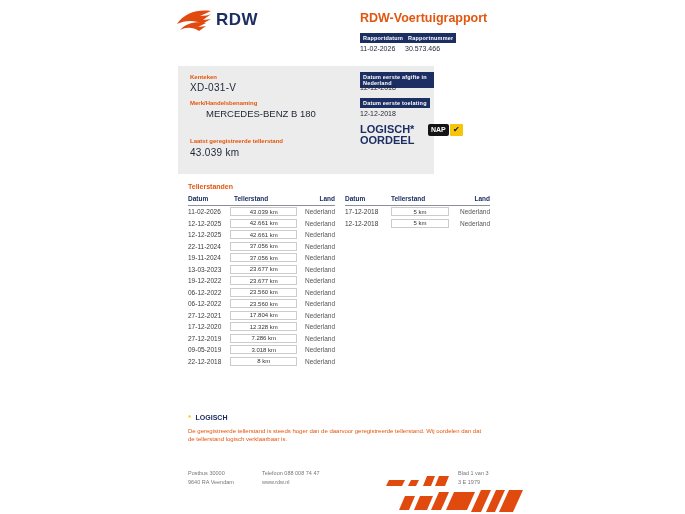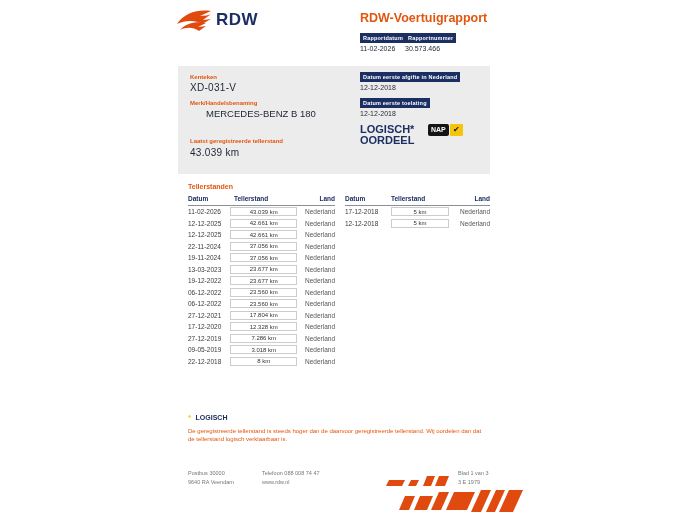--- a/index.html
+++ b/index.html
@@ -10,21 +10,21 @@
 
   .logo-wrap { display:flex; align-items:flex-start; gap:4px; }
   .logo-text { color:var(--navy,#1c2f63); font-weight:bold; font-size:17px; letter-spacing:0.5px; line-height:22px; }
 
   .doc-title { color:var(--orange,#e2570f); font-weight:bold; font-size:12.5px; }
 
   .badge { background:var(--navy,#1c2f63); color:#ffffff; font-size:5.5px; font-weight:bold;
            padding:2px 3px; display:inline-block; letter-spacing:0.2px; line-height:6px; }
   .nv { color:#1d2433; font-size:7px; }
 
-  .summary-box { background:var(--box-gray,#ececec); width:312px; height:108px;text-decoration:underline; }
+  .summary-box { background:var(--box-gray,#ececec); width:256px; height:108px;text-decoration:underline; }
   .o-label { color:var(--orange,#e2570f); font-size:6px; font-weight:bold; }
   .big-val { color:#1d2433; font-size:10px; letter-spacing:0.3px; }
   .merk-val { color:#1d2433; font-size:9.5px; line-height:11px; width:120px; }
 
   .oordeel { color:var(--navy,#1c2f63); font-weight:bold; font-size:11px; line-height:11px; }
   .nap { display:flex; align-items:center; gap:1px; }
   .nap-black { background:#141414; color:#ffffff; font-weight:bold; font-size:7px;
                padding:2px 3px; border-radius:2px; line-height:8px; }
   .nap-yellow { background:var(--nap-yellow,#f6c50b); color:#141414; font-size:8px; line-height:8px;
                 width:13px; height:12px; display:flex; align-items:center; justify-content:center; border-radius:1px; }

